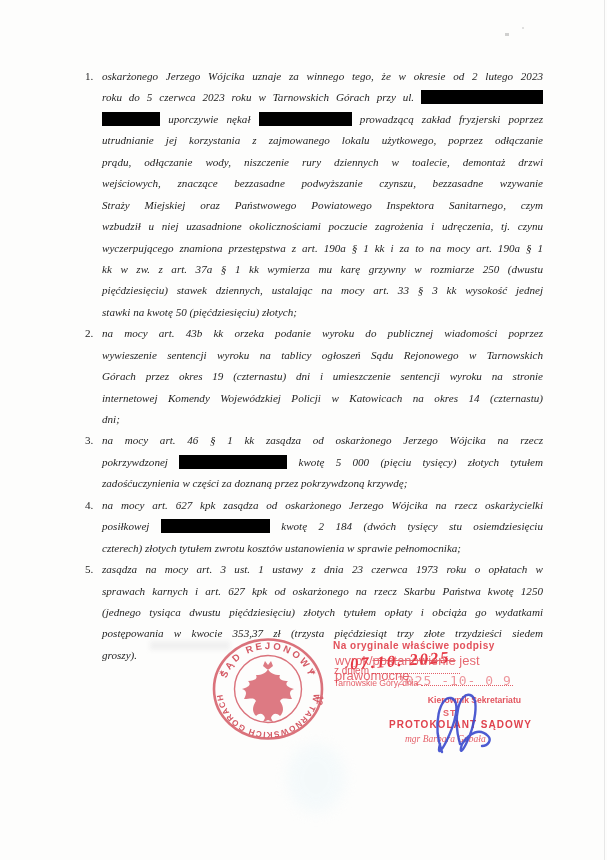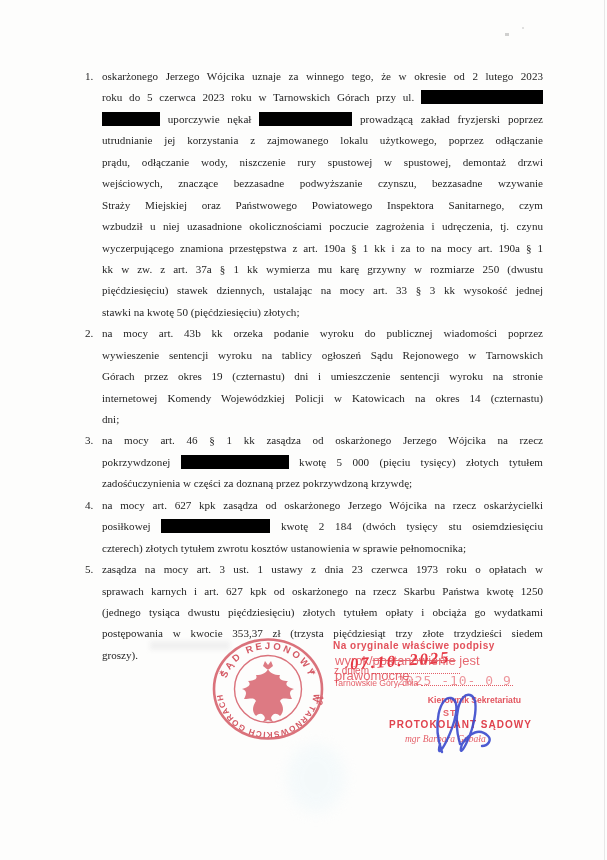--- a/index.html
+++ b/index.html
@@ -13,21 +13,21 @@
   .judgment{
     position:absolute;left:85px;top:66px;width:458px;
     color:#1e1e1e;font-size:11.1px;
   }
   .item{display:flex;}
   .num{flex:0 0 17px;width:17px;height:21.45px;line-height:21.45px;}
   .lines{flex:1;min-width:0;width:441px;}
   .line{
     height:21.45px;line-height:21.45px;white-space:nowrap;
     text-align:justify;text-align-last:justify;-moz-text-align-last:justify;
-    text-justify:inter-word;overflow:visible;
+    text-justify:inter-word;overflow:visible;font-style:italic;
   }
   .line.last{text-align-last:left;-moz-text-align-last:left;}
   .redact{
     display:inline-block;background:#000;height:14px;
     vertical-align:-3px;
   }
   
   .seal{position:absolute;left:210px;top:637px;opacity:.88;}
   .seal text{font-family:"Liberation Sans",sans-serif;}
   
@@ -73,21 +73,21 @@
 <div class="page">
 
   <div class="judgment">
       <div class="item">
         <div class="num">1.</div>
         <div class="lines">
           <div class="line">oskarżonego Jerzego Wójcika uznaje za winnego tego, że w okresie od 2 lutego 2023</div>
           <div class="line">roku do 5 czerwca 2023 roku w Tarnowskich Górach przy ul. <span class="redact" style="width: 122px;"></span></div>
           <div class="line"><span class="redact" style="width: 58px;"></span> uporczywie nękał <span class="redact" style="width: 93px;"></span> prowadzącą zakład fryzjerski poprzez</div>
           <div class="line">utrudnianie jej korzystania z zajmowanego lokalu użytkowego, poprzez odłączanie</div>
-          <div class="line">prądu, odłączanie wody, niszczenie rury spustowej w spustowej, demontaż drzwi</div>
+          <div class="line">prądu, odłączanie wody, niszczenie rury dziennych w toalecie, demontaż drzwi</div>
           <div class="line">wejściowych, znaczące bezzasadne podwyższanie czynszu, bezzasadne wzywanie</div>
           <div class="line">Straży Miejskiej oraz Państwowego Powiatowego Inspektora Sanitarnego, czym</div>
           <div class="line">wzbudził u niej uzasadnione okolicznościami poczucie zagrożenia i udręczenia, tj. czynu</div>
           <div class="line">wyczerpującego znamiona przestępstwa z art. 190a § 1 kk i za to na mocy art. 190a § 1</div>
           <div class="line">kk w zw. z art. 37a § 1 kk wymierza mu karę grzywny w rozmiarze 250 (dwustu</div>
           <div class="line">pięćdziesięciu) stawek dziennych, ustalając na mocy art. 33 § 3 kk wysokość jednej</div>
           <div class="line last">stawki na kwotę 50 (pięćdziesięciu) złotych;</div>
         </div>
       </div>
       <div class="item">

